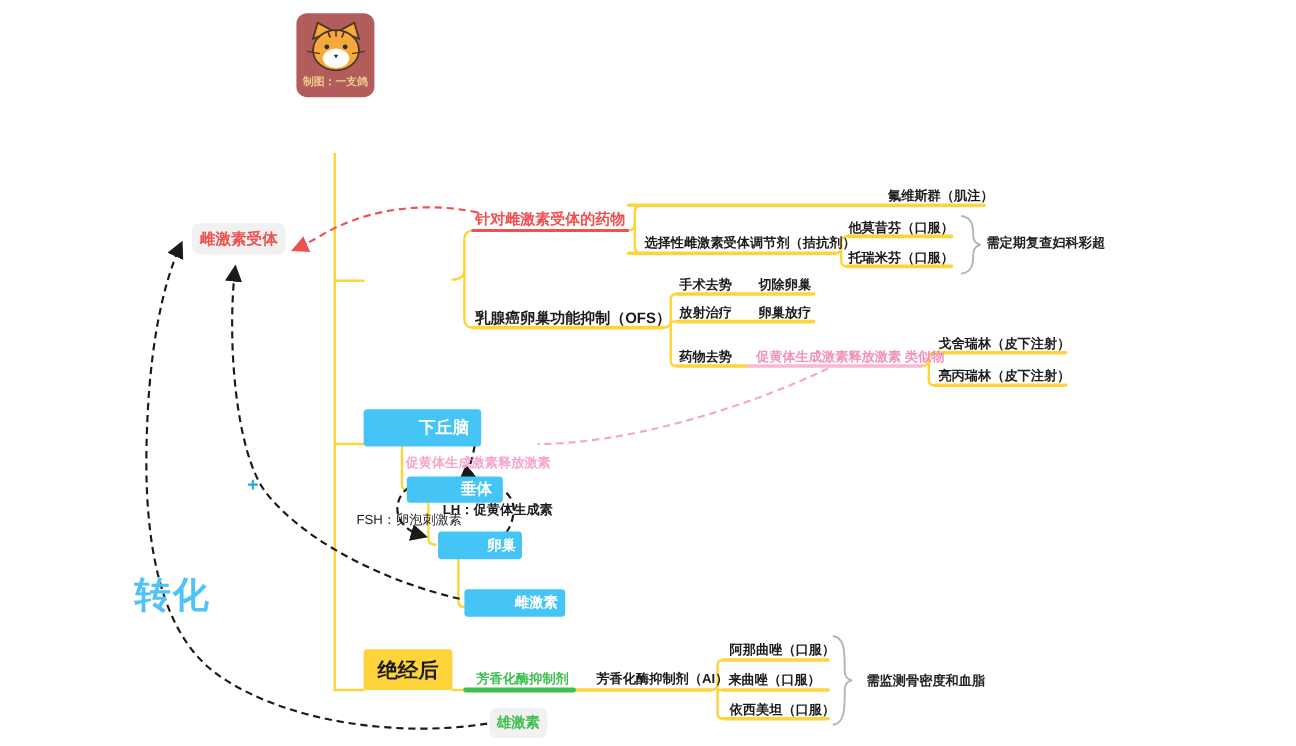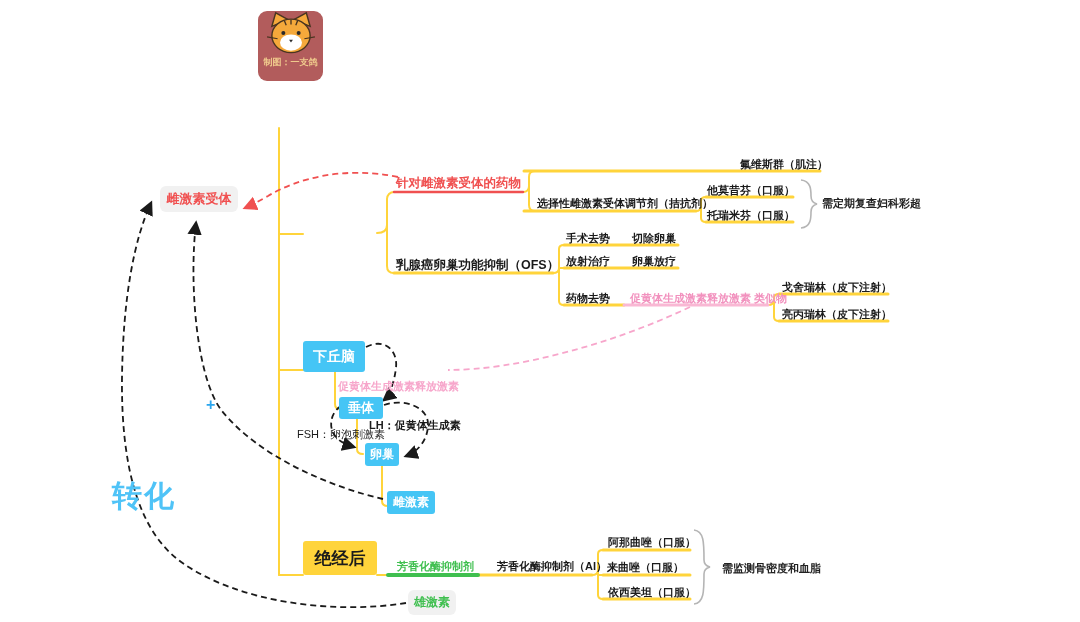--- a/index.html
+++ b/index.html
@@ -3,39 +3,39 @@
 <meta charset="utf-8">
 <style>
   html,body{margin:0;padding:0;background:#fff;}
   #canvas{
     position:relative;width:1080px;height:622px;background:#ffffff;overflow:hidden;
     font-family:"Liberation Sans","DejaVu Sans",sans-serif;color:#1b1b1b;
   }
   #wires{position:absolute;left:0;top:0;z-index:1;}
   .node{position:absolute;display:flex;align-items:center;justify-content:center;white-space:nowrap;z-index:3;}
   .box-yellow{background:#FFD43B;color:#1b1b1b;font-weight:bold;border-radius:3px;}
-  .box-blue{background:#45C5F5;color:#ffffff;font-weight:bold;border-radius:3px;}
+  .box-blue{background:#45C5F5;color:#ffffff;font-weight:bold;border-radius:3px;padding-left:36px;}
   .chip{background:#F1F1F1;border-radius:6px;font-weight:bold;}
   .lbl{position:absolute;font-size:11px;font-weight:bold;white-space:nowrap;z-index:4;line-height:1.15;}
   .lbl-black{color:#1b1b1b;}
   .lbl-red{color:#F05050;}
   .lbl-pink{color:#F291BE;}
   .lbl-green{color:#3FBF4F;}
   .note{font-weight:600;color:#222;}
   #root-title{left:180px;top:88px;width:198px;height:40px;font-size:19px;}
   #premenopause{left:303px;top:198px;width:74px;height:37px;font-size:17px;}
   #postmenopause{left:303px;top:541px;width:74px;height:34px;font-size:17px;}
   #hypothalamus{left:303px;top:341px;width:62px;height:31px;font-size:14px;}
   #pituitary{left:339px;top:397px;width:44px;height:22px;font-size:13px;}
   #ovary{left:365px;top:443px;width:34px;height:23px;font-size:12px;}
   #estrogen{left:387px;top:491px;width:48px;height:23px;font-size:12px;}
   #er-chip{left:160px;top:186px;width:78px;height:26px;font-size:13px;color:#F05050;}
   #androgen-chip{left:408px;top:590px;width:48px;height:25px;font-size:12px;color:#3FBF4F;}
-  #avatar{left:258px;top:11px;width:65px;height:70px;background:#B25C5C;border-radius:9px;
-          flex-direction:column;justify-content:flex-start;padding-top:0;box-sizing:border-box;}
+  #avatar{left:247px;top:11px;width:65px;height:70px;background:#B25C5C;border-radius:9px;
+          flex-direction:column;justify-content:center;padding-top:0;box-sizing:border-box;}
   #avatar .credit{font-size:9px;font-weight:bold;color:#EFC98C;margin-top:1px;}
   #conversion{left:112px;top:476px;font-size:30px;font-weight:bold;color:#4FC3F7;letter-spacing:2px;}
   #plus{left:206px;top:396px;font-size:16px;font-weight:bold;color:#2BA6EE;}
 </style>
 </head>
 <body>
 
 <div id="canvas">
 
   <svg id="wires" width="1080" height="622" viewBox="0 0 1080 622">

